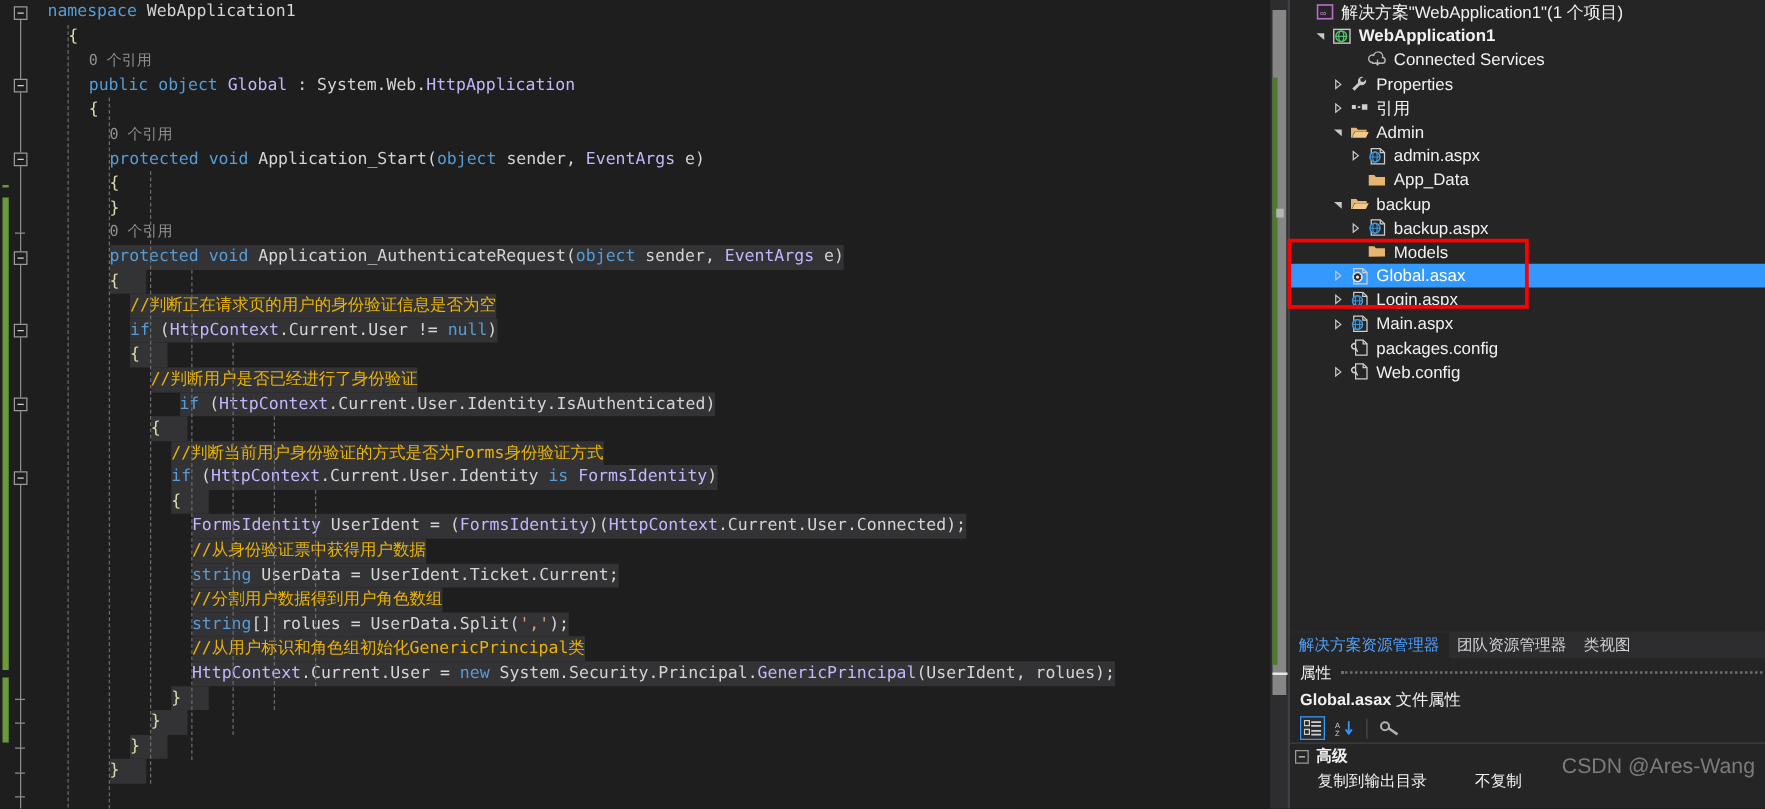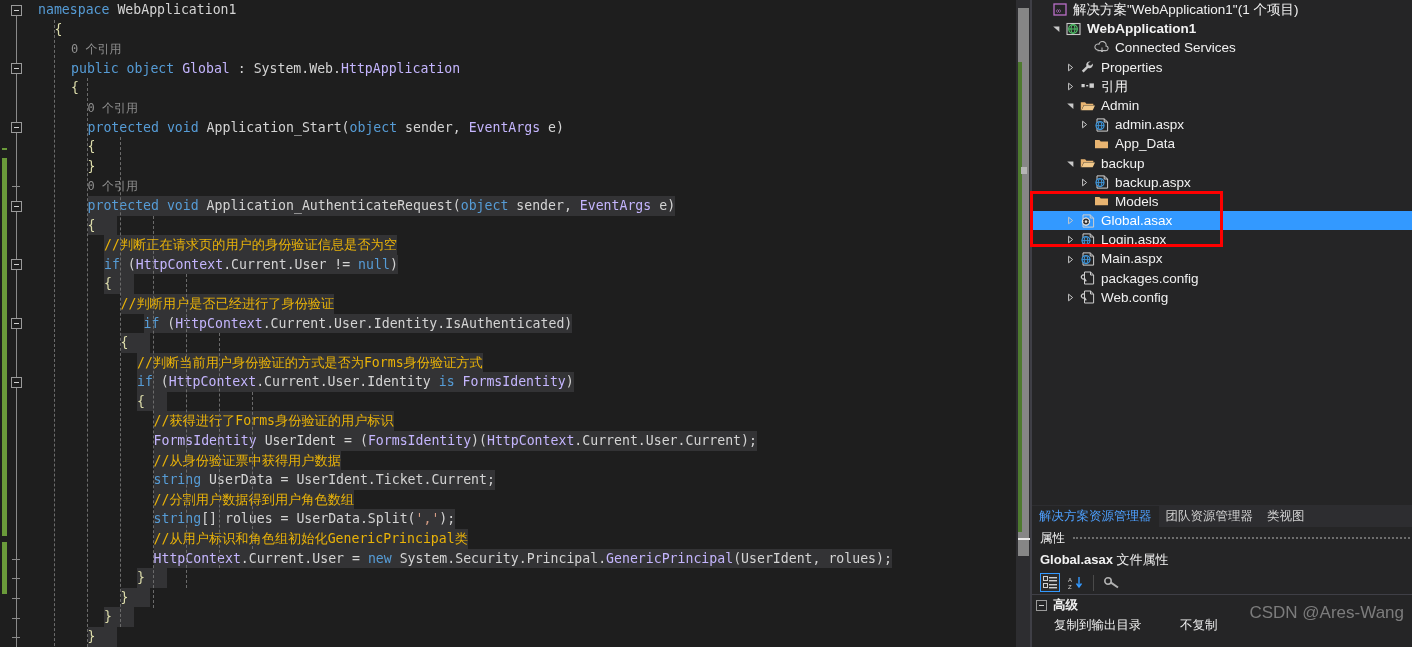--- a/index.html
+++ b/index.html
@@ -192,22 +192,21 @@
         <div class="ln" style="top: 0px;"><span style="display: inline-block; width: 87.5px;"></span><span class="txt sel" style="padding-right: 22px;"><span class="b">{</span></span></div>
         <div class="ln" style="top: 0px;"><span style="display: inline-block; width: 104px;"></span><span class="txt sel"><span class="c">//判断正在请求页的用户的身份验证信息是否为空</span></span></div>
         <div class="ln" style="top: 0px;"><span style="display: inline-block; width: 104px;"></span><span class="txt sel"><span class="k">if </span><span class="p">(</span><span class="t">HttpContext</span><span class="p">.Current.User != </span><span class="k">null</span><span class="p">)</span></span></div>
         <div class="ln" style="top: 0px;"><span style="display: inline-block; width: 104px;"></span><span class="txt sel" style="padding-right: 22px;"><span class="b">{</span></span></div>
         <div class="ln" style="top: 0px;"><span style="display: inline-block; width: 120.5px;"></span><span class="txt sel"><span class="c">//判断用户是否已经进行了身份验证</span></span></div>
         <div class="ln" style="top: 0px; margin-left: 23px;"><span style="display: inline-block; width: 120.5px;"></span><span class="txt sel"><span class="k">if </span><span class="p">(</span><span class="t">HttpContext</span><span class="p">.Current.User.Identity.IsAuthenticated)</span></span></div>
         <div class="ln" style="top: 0px;"><span style="display: inline-block; width: 120.5px;"></span><span class="txt sel" style="padding-right: 22px;"><span class="b">{</span></span></div>
         <div class="ln" style="top: 0px;"><span style="display: inline-block; width: 137px;"></span><span class="txt sel"><span class="c">//判断当前用户身份验证的方式是否为Forms身份验证方式</span></span></div>
         <div class="ln" style="top: 0px;"><span style="display: inline-block; width: 137px;"></span><span class="txt sel"><span class="k">if </span><span class="p">(</span><span class="t">HttpContext</span><span class="p">.Current.User.Identity </span><span class="k">is </span><span class="t">FormsIdentity</span><span class="p">)</span></span></div>
         <div class="ln" style="top: 0px;"><span style="display: inline-block; width: 137px;"></span><span class="txt sel" style="padding-right: 22px;"><span class="b">{</span></span></div>
-        <div class="ln" style="top: 0px;"><span style="display: inline-block; width: 153.5px;"></span><span class="txt sel"><span class="c">//获得进行了Forms身份验证的用户标识</span></span></div>
-        <div class="ln" style="top: 0px;"><span style="display: inline-block; width: 153.5px;"></span><span class="txt sel"><span class="t">FormsIdentity</span><span class="p"> UserIdent = (</span><span class="t">FormsIdentity</span><span class="p">)(</span><span class="t">HttpContext</span><span class="p">.Current.User.Current);</span></span></div>
+        <div class="ln" style="top: 0px;"><span style="display: inline-block; width: 153.5px;"></span><span class="txt sel"><span class="t">FormsIdentity</span><span class="p"> UserIdent = (</span><span class="t">FormsIdentity</span><span class="p">)(</span><span class="t">HttpContext</span><span class="p">.Current.User.Connected);</span></span></div>
         <div class="ln" style="top: 0px;"><span style="display: inline-block; width: 153.5px;"></span><span class="txt sel"><span class="c">//从身份验证票中获得用户数据</span></span></div>
         <div class="ln" style="top: 0px;"><span style="display: inline-block; width: 153.5px;"></span><span class="txt sel"><span class="k">string </span><span class="p">UserData = UserIdent.Ticket.Current;</span></span></div>
         <div class="ln" style="top: 0px;"><span style="display: inline-block; width: 153.5px;"></span><span class="txt sel"><span class="c">//分割用户数据得到用户角色数组</span></span></div>
         <div class="ln" style="top: 0px;"><span style="display: inline-block; width: 153.5px;"></span><span class="txt sel"><span class="k">string</span><span class="p">[] rolues = UserData.Split(</span><span class="s">','</span><span class="p">);</span></span></div>
         <div class="ln" style="top: 0px;"><span style="display: inline-block; width: 153.5px;"></span><span class="txt sel"><span class="c">//从用户标识和角色组初始化GenericPrincipal类</span></span></div>
         <div class="ln" style="top: 0px;"><span style="display: inline-block; width: 153.5px;"></span><span class="txt sel"><span class="t">HttpContext</span><span class="p">.Current.User = </span><span class="k">new </span><span class="p">System.Security.Principal.</span><span class="t">GenericPrincipal</span><span class="p">(UserIdent, rolues);</span></span></div>
         <div class="ln" style="top: 0px;"><span style="display: inline-block; width: 137px;"></span><span class="txt sel" style="padding-right: 22px;"><span class="b">}</span></span></div>
         <div class="ln" style="top: 0px;"><span style="display: inline-block; width: 120.5px;"></span><span class="txt sel" style="padding-right: 22px;"><span class="b">}</span></span></div>
         <div class="ln" style="top: 0px;"><span style="display: inline-block; width: 104px;"></span><span class="txt sel" style="padding-right: 22px;"><span class="b">}</span></span></div>
         <div class="ln" style="top: 0px;"><span style="display: inline-block; width: 87.5px;"></span><span class="txt sel bracehl" style="padding-right: 22px;"><span class="b">}</span></span></div>

